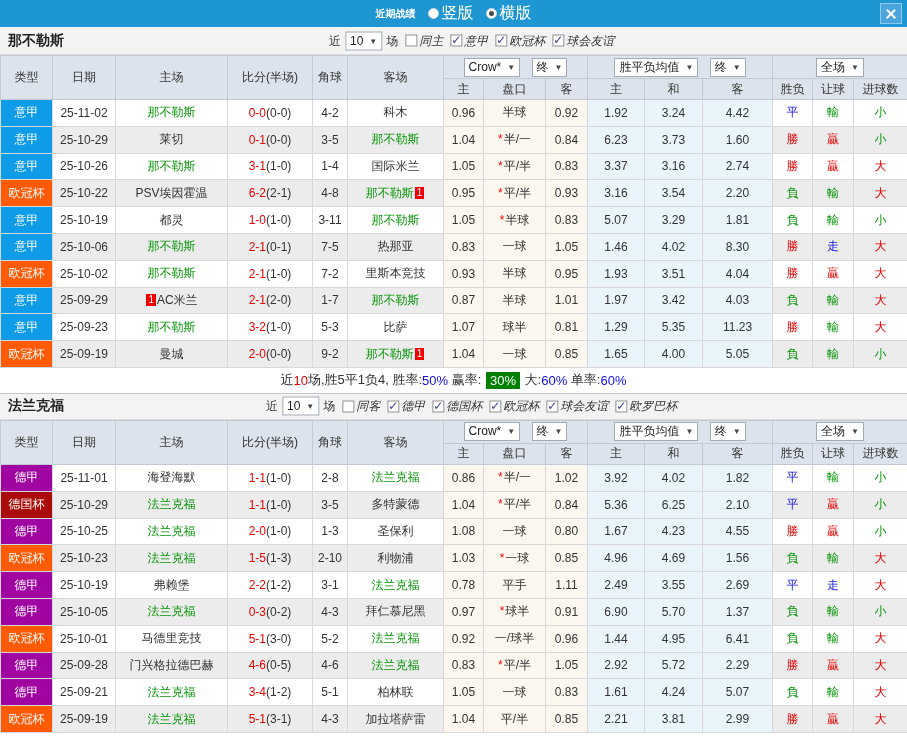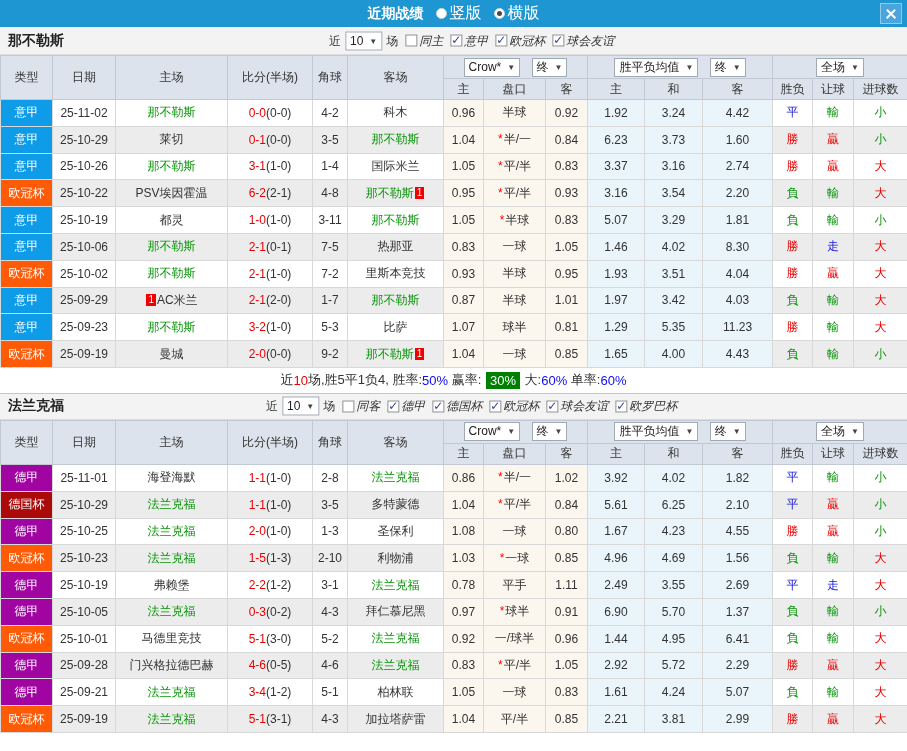--- a/index.html
+++ b/index.html
@@ -2,21 +2,21 @@
 <html><head>
 <meta charset="utf-8">
 <style>
   * { box-sizing: border-box; }
   body { margin:0; font-family:"Liberation Sans","DejaVu Sans",sans-serif; background:#fff; }
   .app { width:907px; height:751px; overflow:hidden; background:#fff; }
 
   
   .titlebar { height:27px; background:#1e96d2; position:relative;
     display:flex; align-items:center; justify-content:center; color:#fff; }
-  .titlebar .title { font-weight:bold; font-size:14px;text-align:center; }
+  .titlebar .title { font-weight:bold; font-size:10px;text-align:center; }
   .radio { width:11px; height:11px; border-radius:50%; background:#fff;
     border:1px solid #cfd6dc; display:inline-block; position:relative;
     margin:0 3px 0 12px; vertical-align:-1px; cursor:pointer; }
   .radio.sel::after { content:""; position:absolute; left:2px; top:2px;
     width:5px; height:5px; border-radius:50%; background:#4a4a4a; }
   .radio-label { font-size:16px; color:#fff; }
   .close-btn { position:absolute; right:5px; top:3px; width:22px; height:21px;
     background:#4aa4dd; border:1px solid #8ccaee; cursor:pointer; }
   .close-btn::before, .close-btn::after { content:""; position:absolute;
     left:4px; top:9px; width:12px; height:2.4px; background:#fff; }
@@ -328,21 +328,21 @@
           <td>25-09-19</td>
           <td><span>曼城</span></td>
           <td><span class="fs">2-0</span><span class="hs">(0-0)</span></td>
           <td>9-2</td>
           <td><span class="hl">那不勒斯</span><span class="card">1</span></td>
           <td class="c-crown">1.04</td>
           <td class="c-crown"><span>一球</span></td>
           <td class="c-crown">0.85</td>
           <td class="c-avg">1.65</td>
           <td class="c-avg">4.00</td>
-          <td class="c-avg">4.43</td>
+          <td class="c-avg">5.05</td>
           <td class="t-green">負</td>
           <td class="t-green">輸</td>
           <td class="t-green">小</td>
         </tr>
       </tbody>
   </table>
 
   <div class="summary"><span>近</span><span class="sv-red">10</span><span>场,胜5平1负4, 胜率:</span><span class="sv-blue">50%</span><span> 赢率: </span><span class="sv-badge">30%</span><span> 大:</span><span class="sv-blue">60%</span><span> 单率:</span><span class="sv-blue">60%</span></div>
 
   <div class="section-head second">
@@ -455,21 +455,21 @@
         <tr class="even">
           <td class="c-type" style="background: rgb(171, 10, 10);">德国杯</td>
           <td>25-10-29</td>
           <td><span class="hl">法兰克福</span></td>
           <td><span class="fs">1-1</span><span class="hs">(1-0)</span></td>
           <td>3-5</td>
           <td><span>多特蒙德</span></td>
           <td class="c-crown">1.04</td>
           <td class="c-crown"><span class="star">*</span><span>平/半</span></td>
           <td class="c-crown">0.84</td>
-          <td class="c-avg">5.61</td>
+          <td class="c-avg">5.36</td>
           <td class="c-avg">6.25</td>
           <td class="c-avg">2.10</td>
           <td class="t-blue">平</td>
           <td class="t-red">贏</td>
           <td class="t-green">小</td>
         </tr>
         <tr class="odd">
           <td class="c-type" style="background: rgb(161, 5, 161);">德甲</td>
           <td>25-10-25</td>
           <td><span class="hl">法兰克福</span></td>

